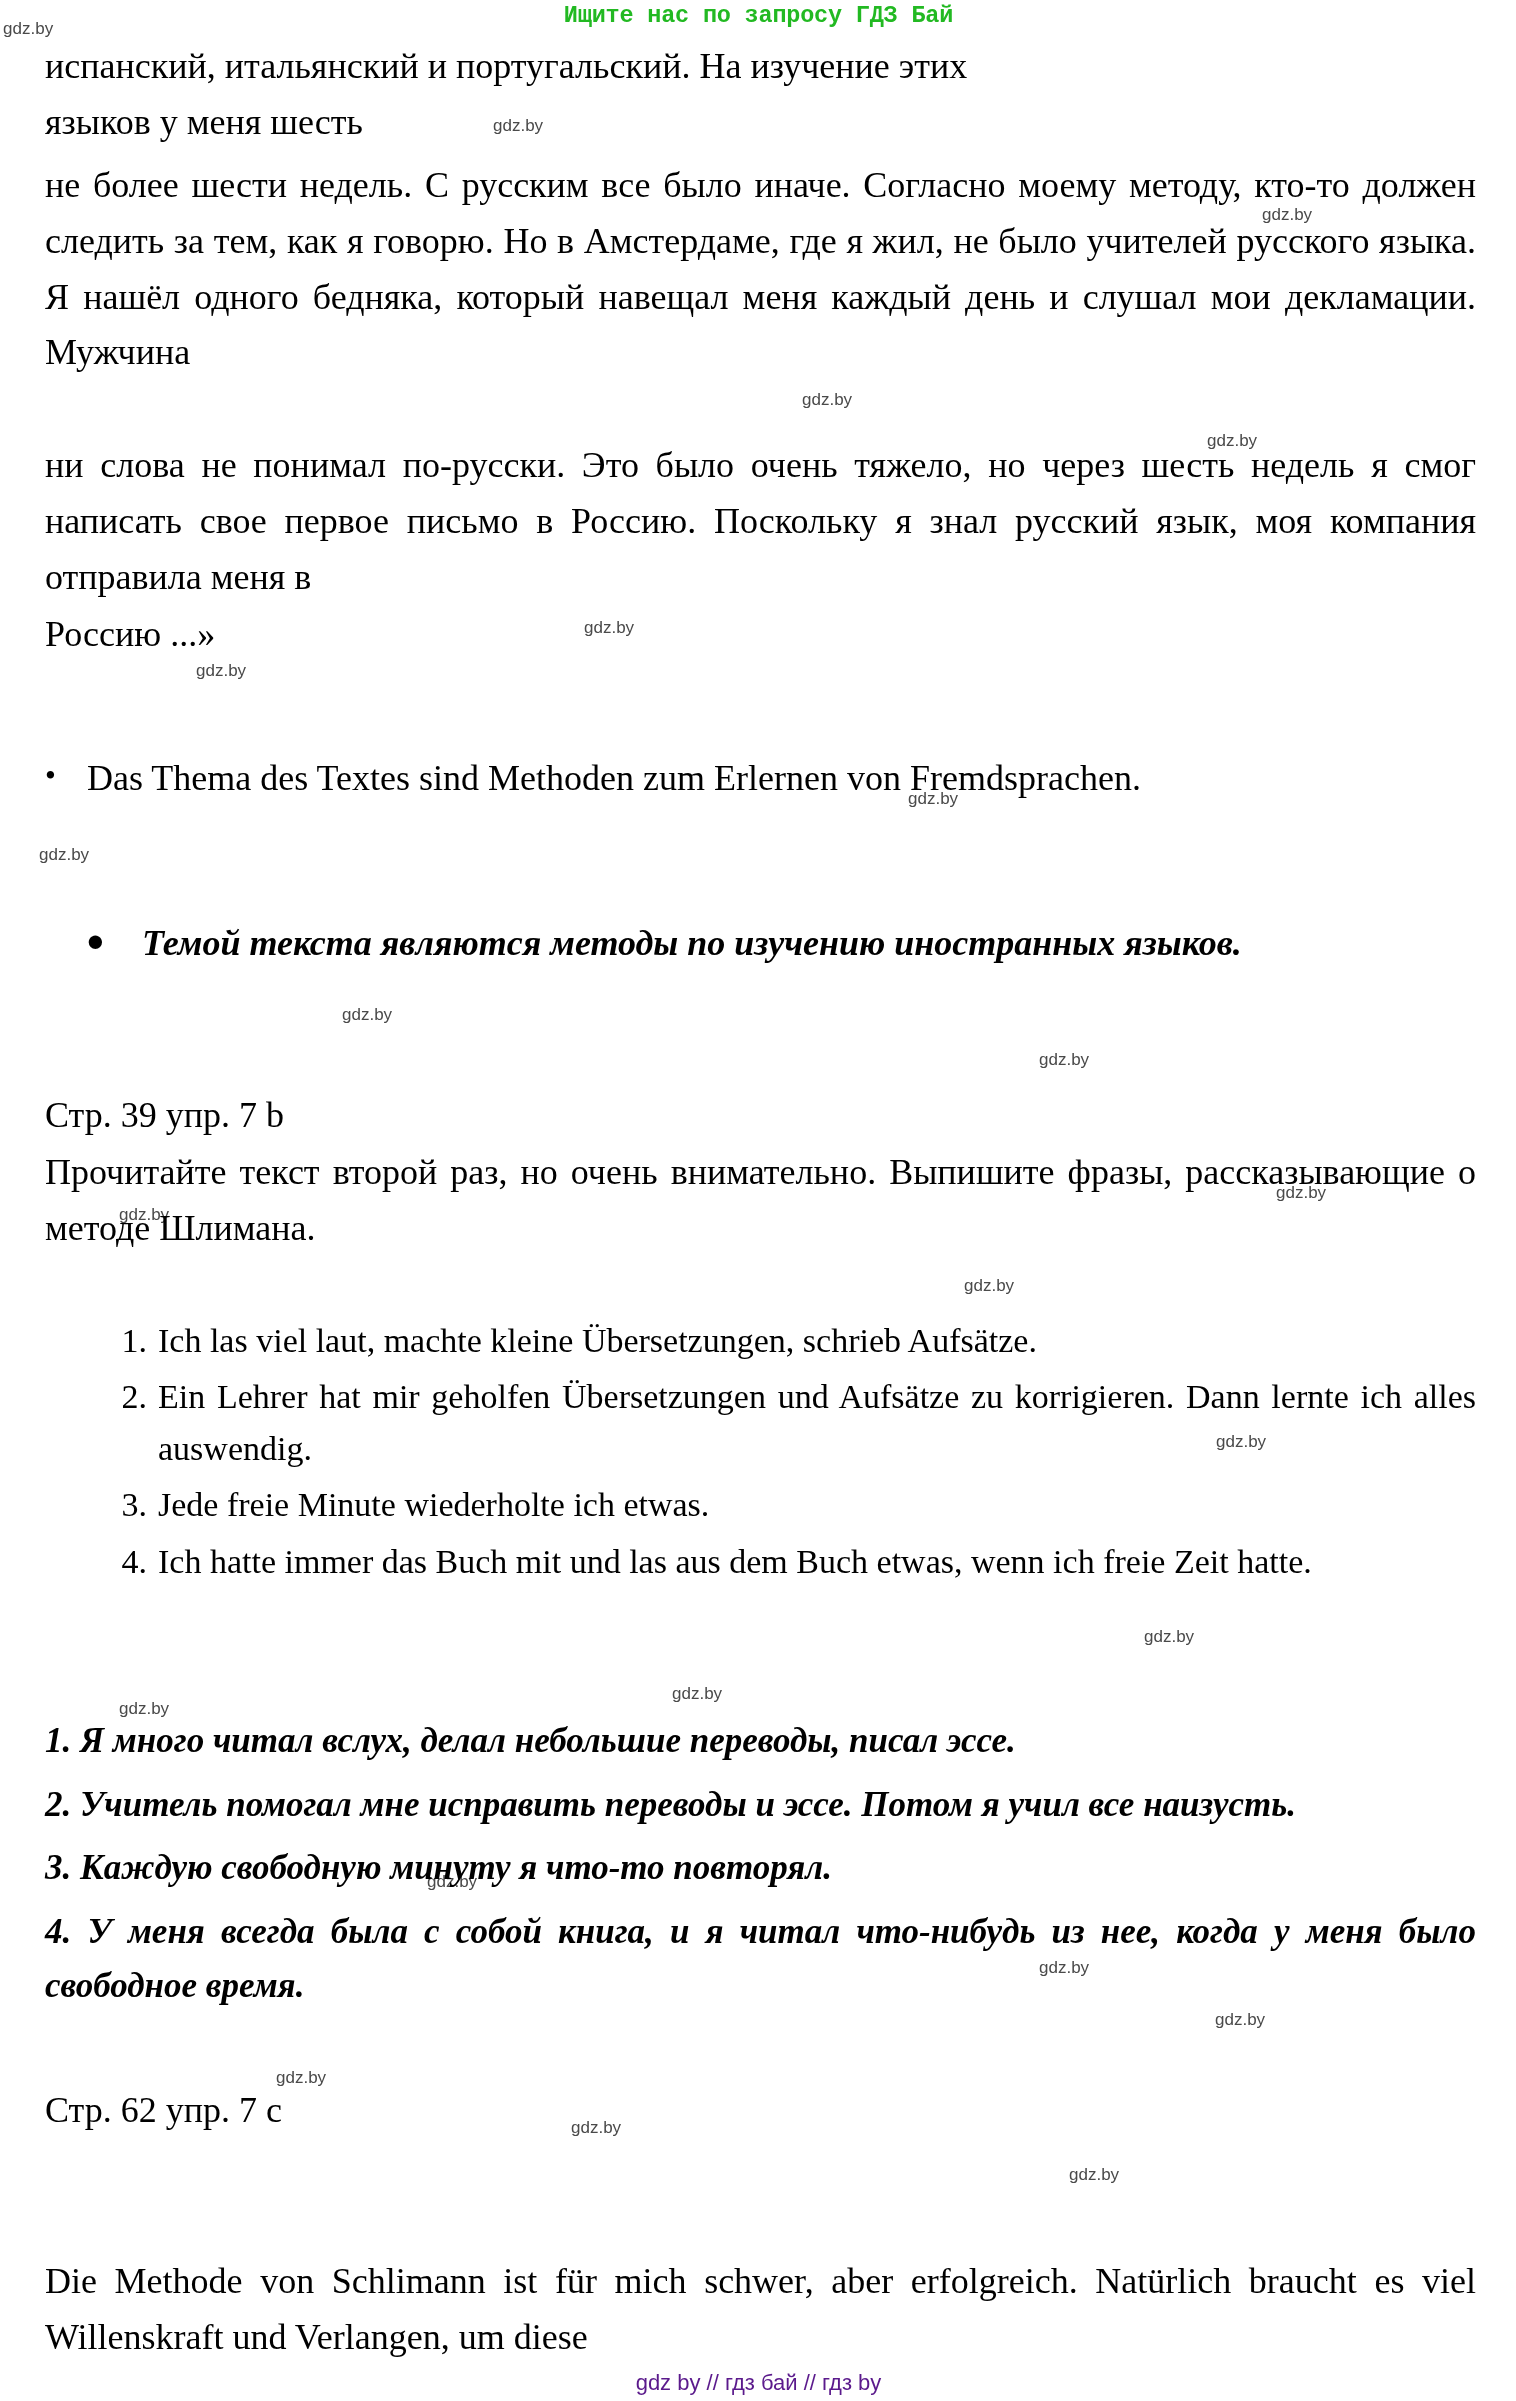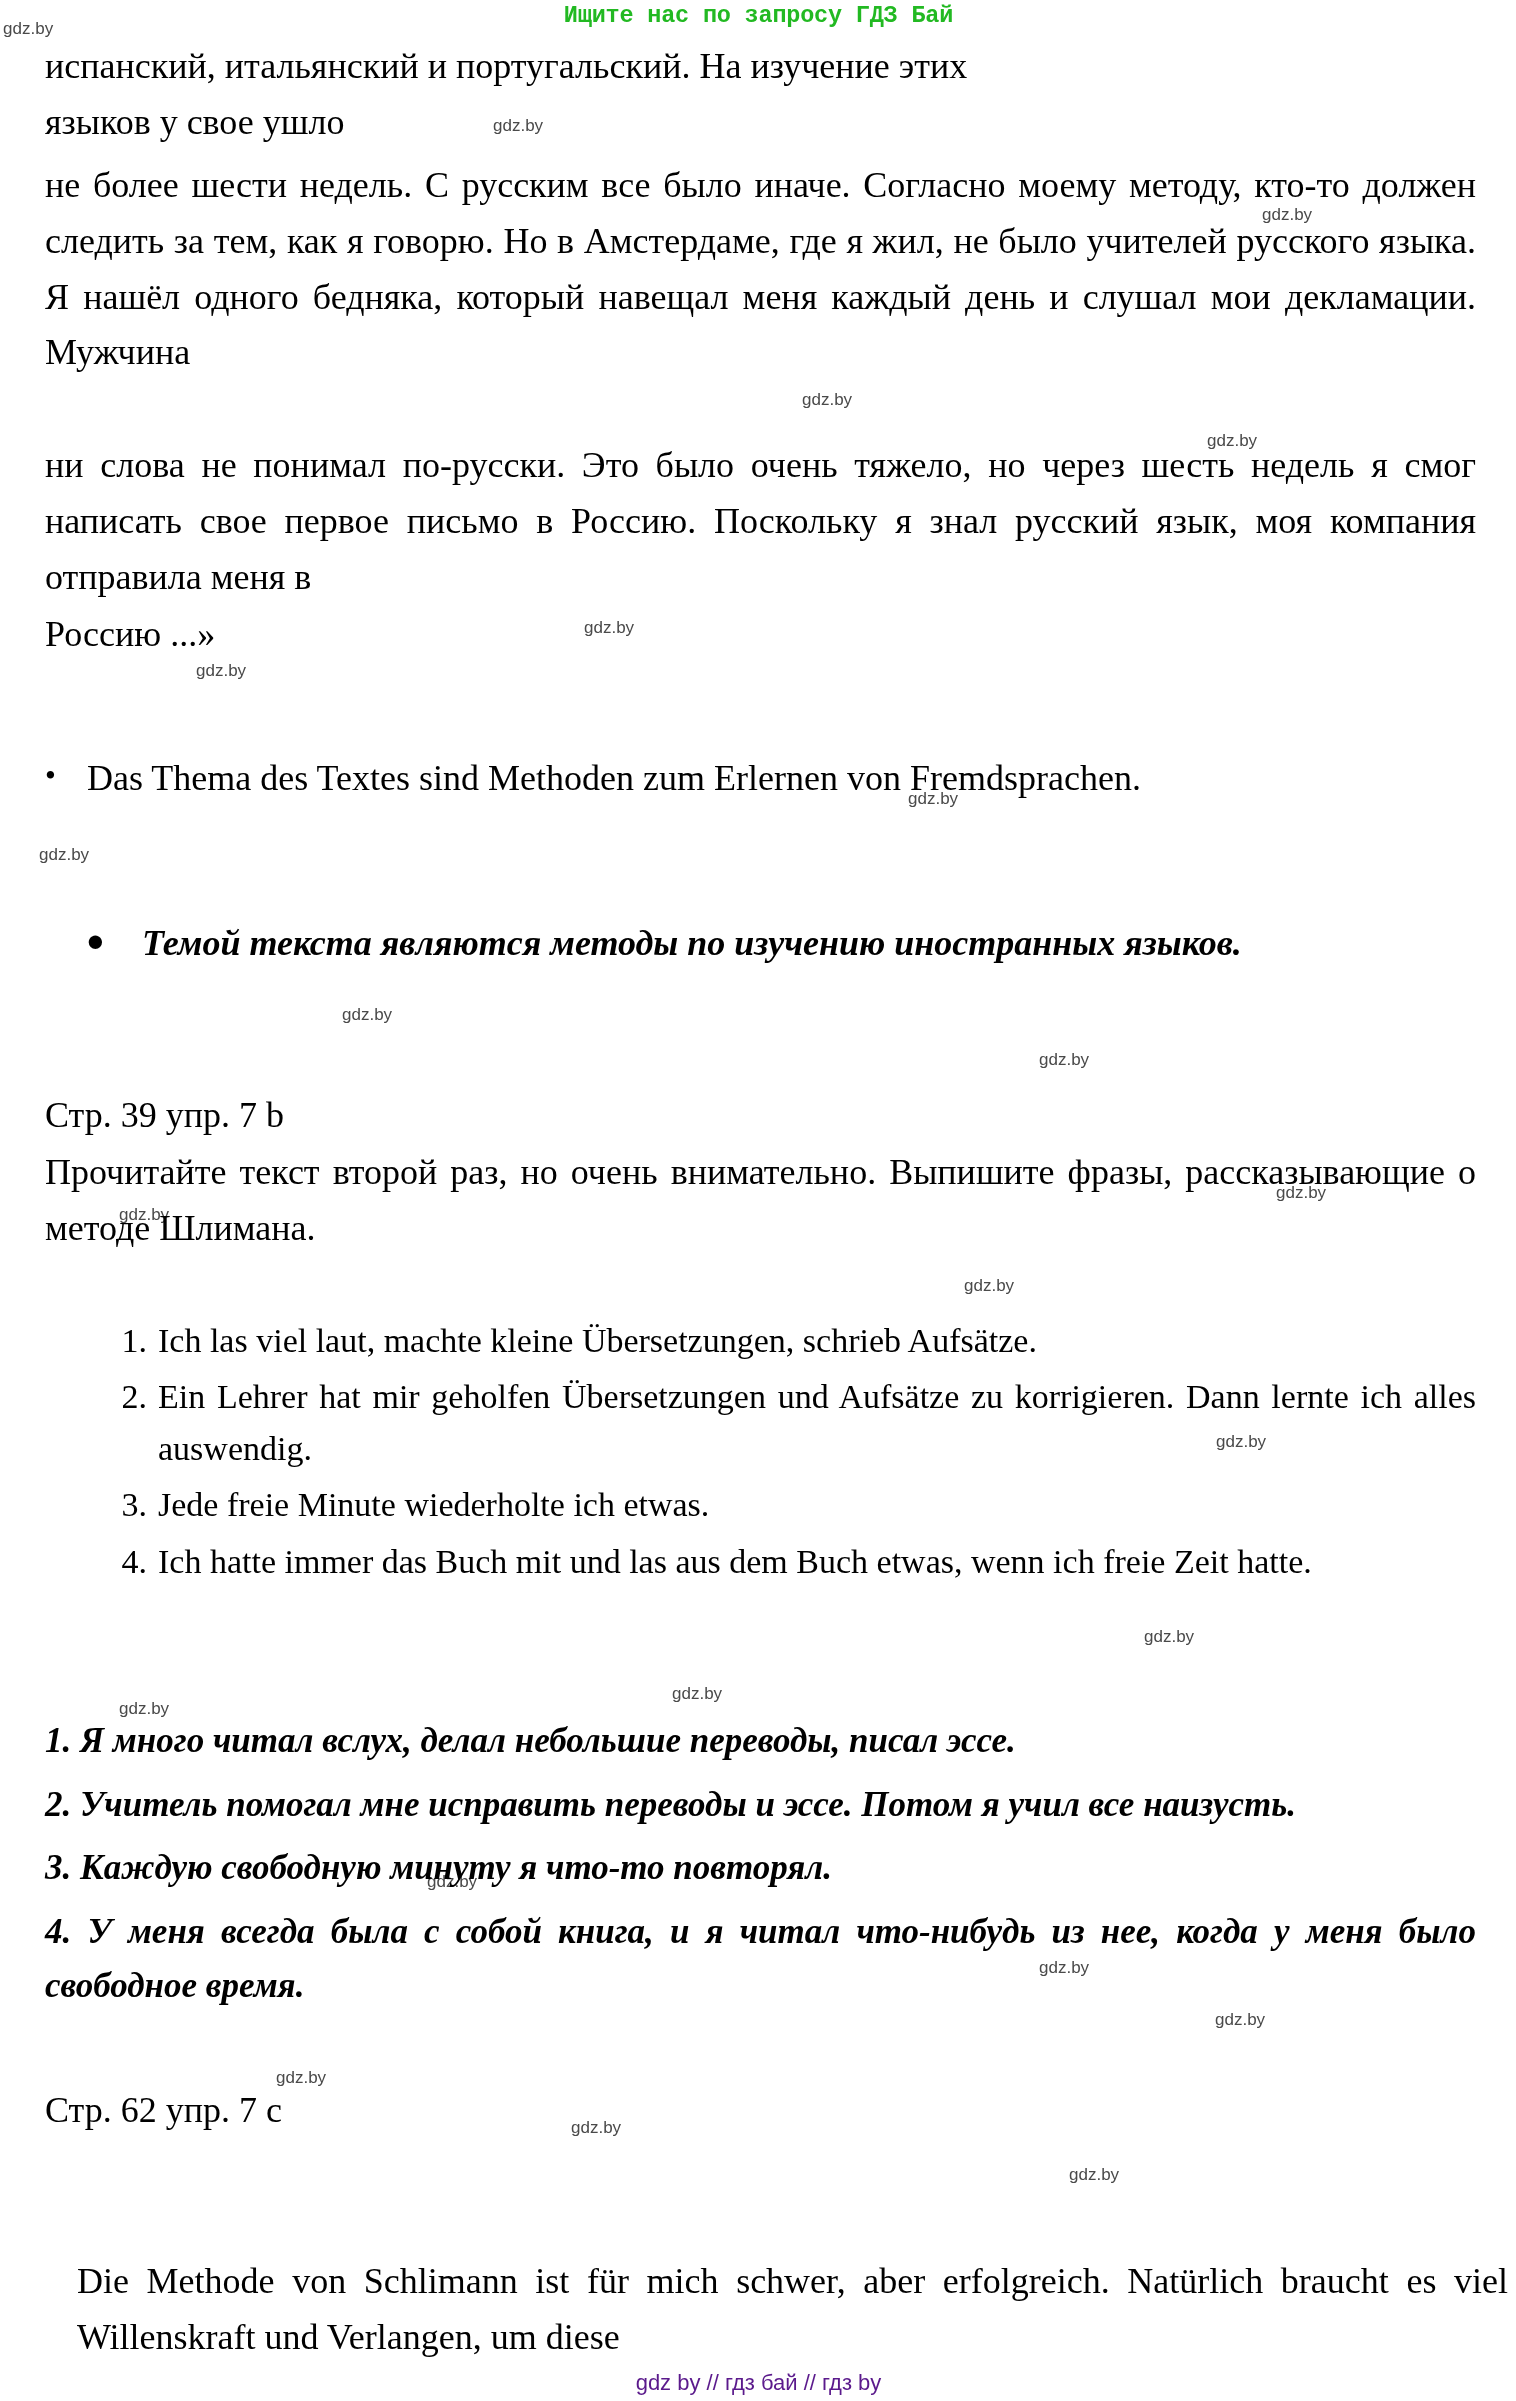--- a/index.html
+++ b/index.html
@@ -161,21 +161,21 @@
 <div class="wm" style="left:1039px;top:1958px;">gdz.by</div>
 <div class="wm" style="left:1215px;top:2010px;">gdz.by</div>
 <div class="wm" style="left:276px; top:2068px;">gdz.by</div>
 <div class="wm" style="left:571px; top:2118px;">gdz.by</div>
 <div class="wm" style="left:1069px;top:2165px;">gdz.by</div>
 
 <div class="page">
 
   <div class="block" style="top:0px;">
     <div class="para">испанский, итальянский и португальский. На изучение этих</div>
-    <div class="para lastline">языков у свое ушло</div>
+    <div class="para lastline">языков у меня шесть</div>
   </div>
 
   <div class="block" style="top:119px;">
     <div class="para">не более шести недель. С русским все было иначе. Согласно моему методу, кто-то должен следить за тем, как я говорю. Но в Амстердаме, где я жил, не было учителей русского языка. Я нашёл одного бедняка, который навещал меня каждый день и слушал мои декламации. Мужчина</div>
   </div>
 
   <div class="block" style="top:399px;">
     <div class="para">ни слова не понимал по-русски. Это было очень тяжело, но через шесть недель я смог написать свое первое письмо в Россию. Поскольку я знал русский язык, моя компания отправила меня в</div>
   </div>
 
@@ -229,20 +229,20 @@
     <div class="ru-answer noj" style="margin-bottom:9.4px;">1. Я много читал вслух, делал небольшие переводы, писал эссе.</div>
     <div class="ru-answer">2. Учитель помогал мне исправить переводы и эссе. Потом я учил все наизусть.</div>
     <div class="ru-answer noj" style="margin-top:9.4px;">3. Каждую свободную минуту я что-то повторял.</div>
     <div class="ru-answer" style="margin-top:9.4px;">4. У меня всегда была с собой книга, и я читал что-нибудь из нее, когда у меня было свободное время.</div>
   </div>
 
   <div class="block" style="top:2044px;">
     <div class="heading">Стр. 62 упр. 7 c</div>
   </div>
 
-  <div class="block" style="top:2215px;margin-left:32px;">
+  <div class="block" style="top:2215px;">
     <div class="para">Die Methode von Schlimann ist für mich schwer, aber erfolgreich. Natürlich braucht es viel Willenskraft und Verlangen, um diese</div>
   </div>
 
 </div>
 
 <div class="promo-footer">gdz by  //  гдз бай  //  гдз by</div>
 
 
 </body></html>

